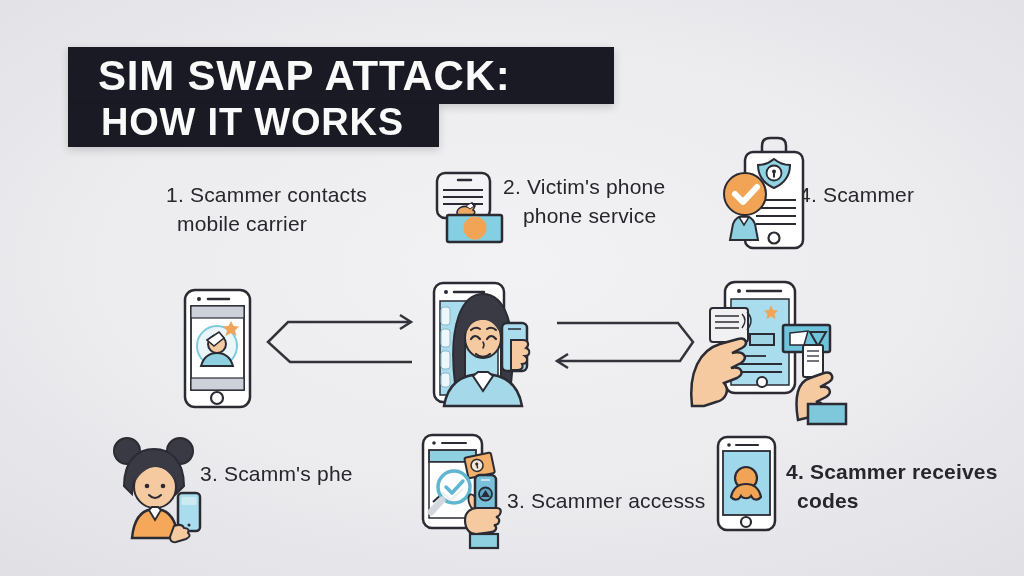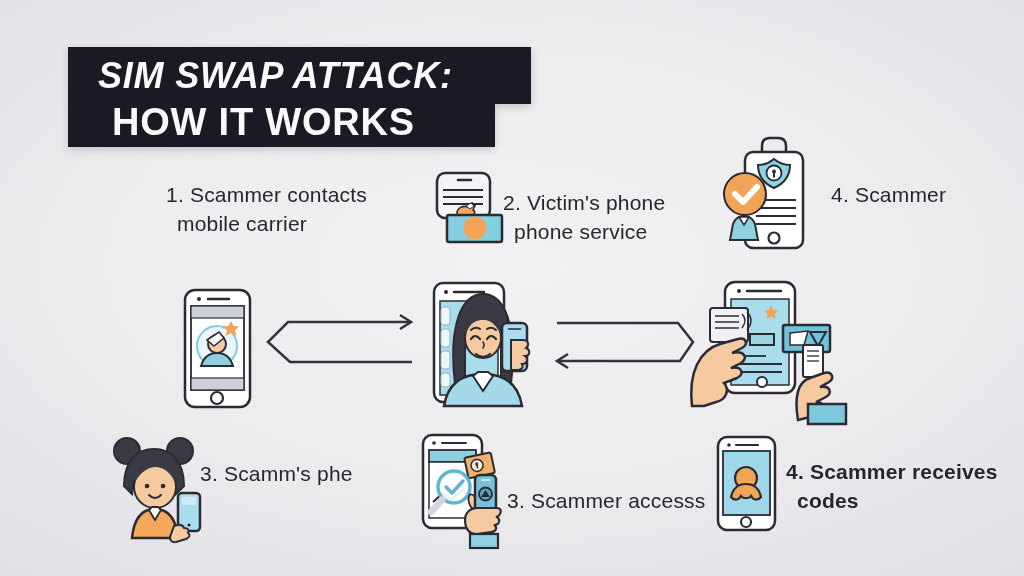--- a/index.html
+++ b/index.html
@@ -7,47 +7,47 @@
     width:1024px;height:576px;overflow:hidden;position:relative;
     font-family:"Liberation Sans", sans-serif;
     background: radial-gradient(ellipse 75% 70% at 50% 46%, #f2f2f4 0%, #ececef 55%, #e0e0e5 100%);
   }
   
   .title-box{
     position:absolute;background:#191a23;color:#fafafa;
     font-weight:700;letter-spacing:0.8px;white-space:nowrap;
     box-shadow:0 3px 8px rgba(20,20,30,0.18);
   }
-  .title-line1{left:68px;top:47px;width:463px;height:57px;font-size:36px;line-height:58px;padding-left:30px;box-sizing:border-box;font-style:italic;}
-  .title-line2{left:68px;top:104px;width:427px;height:43px;font-size:38px;line-height:36px;padding-left:44px;box-sizing:border-box;}
+  .title-line1{left:68px;top:47px;width:546px;height:57px;font-size:42px;line-height:58px;padding-left:30px;box-sizing:border-box;}
+  .title-line2{left:68px;top:104px;width:371px;height:43px;font-size:38px;line-height:36px;padding-left:33px;box-sizing:border-box;}
   
   .step{position:absolute;color:#26262c;font-size:21px;line-height:29px;font-weight:500;letter-spacing:0.2px;white-space:nowrap;}
   .step .l2{padding-left:11px;}
   svg{position:absolute;overflow:visible;}
   .ol{stroke:#2b2b34;}
 </style>
 </head>
 <body>
 
 <div class="title-box title-line1">
   <span>SIM SWAP ATTACK:</span>
 </div>
 <div class="title-box title-line2">
   <span>HOW IT WORKS</span>
 </div>
 
 <div class="step" style="left:166px;top:180px;">
   <div class="l1">1. Scammer contacts</div>
   <div class="l2">mobile carrier</div>
 </div>
-<div class="step" style="left:503px;top:188px;">
+<div class="step" style="left:503px;top:172px;text-align:center;">
   <div class="l1">2. Victim's phone</div>
   <div class="l2">phone service</div>
 </div>
-<div class="step" style="left:799px;top:180px;margin-left:32px;">
+<div class="step" style="left:799px;top:180px;">
   <div class="l1">4. Scammer</div>
 </div>
 
 <div class="step" style="left:200px;top:459px;">
   <div class="l1">3. Scamm's phe</div>
 </div>
 <div class="step" style="left:507px;top:457px;margin-top:29px;">
   <div class="l1">3. Scammer accesss</div>
 </div>
 <div class="step" style="left:786px;top:457px;font-weight:bold;">

